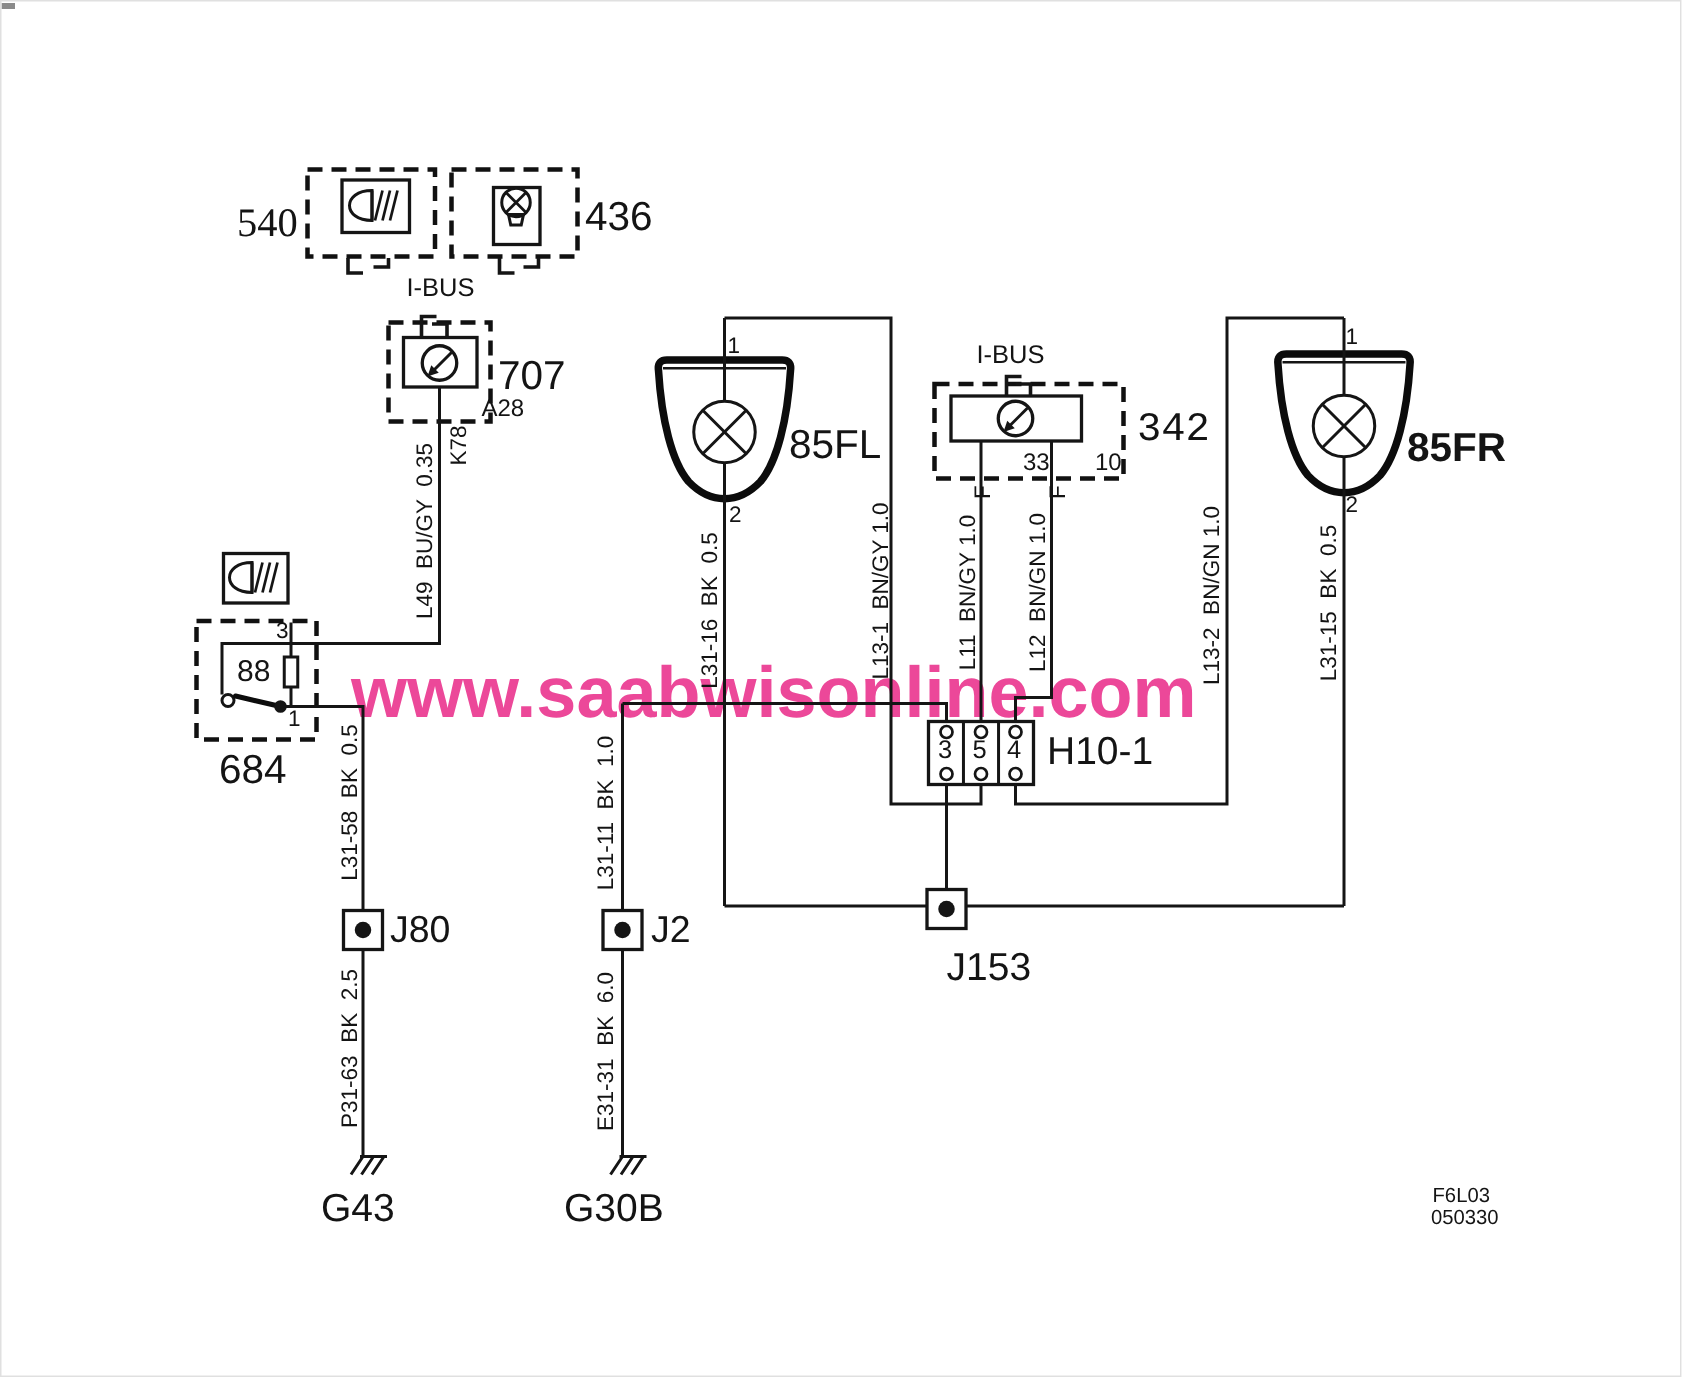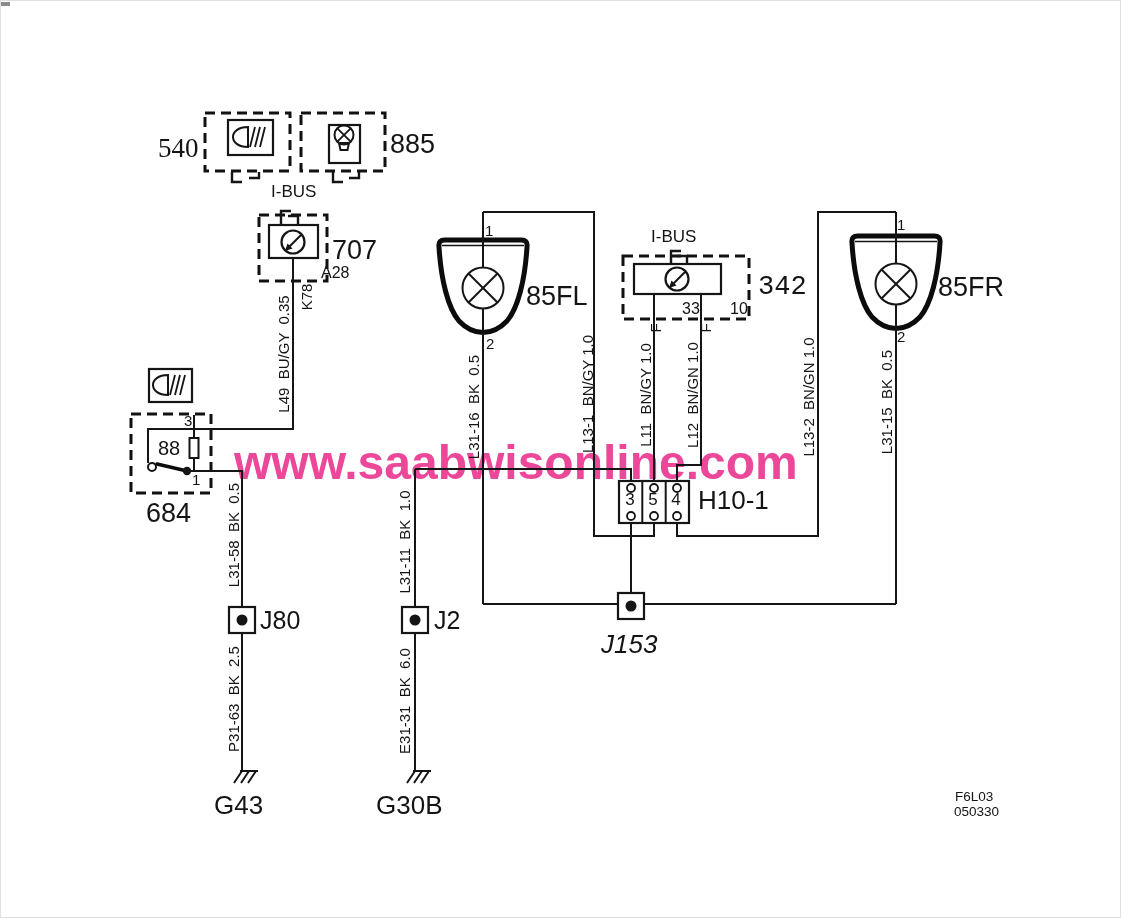--- a/index.html
+++ b/index.html
@@ -156,30 +156,30 @@
     <use href="#fog-icon" transform="translate(246,136)"></use>
     <use href="#bulb-icon" transform="translate(343,137)"></use>
     <use href="#fog-icon" transform="translate(166,384)"></use>
     <use href="#mod-icon" transform="translate(292,241)"></use>
     <use href="#mod-icon" transform="translate(676,278)"></use>
   </svg>
 
   <div class="labels">
 
     <span class="lbl s27" style="left:157px;top:133px;font-family:Liberation Serif, serif;">540</span>
-    <span class="lbl s27" style="left:389px;top:129px;">885</span>
+    <span class="lbl s27" style="left:389px;top:129px;">436</span>
     <span class="lbl s27" style="left:331px;top:235px;">707</span>
     <span class="lbl s27" style="left:757px;top:272px;font-family:Liberation Mono, monospace;">342</span>
     <span class="lbl s27" style="left:145px;top:498px;">684</span>
     <span class="lbl s27" style="left:525px;top:281px;">85FL</span>
-    <span class="lbl s27" style="left:937px;top:272px;">85FR</span>
+    <span class="lbl s27" style="left:937px;top:283px;font-weight:bold;">85FR</span>
     <span class="lbl s26" style="left:697px;top:485px;">H10-1</span>
     <span class="lbl s25" style="left:259px;top:606px;">J80</span>
     <span class="lbl s25" style="left:433px;top:606px;text-align:right;">J2</span>
-    <span class="lbl s26" style="left:600px;top:629px;font-style:italic;">J153</span>
+    <span class="lbl s26" style="left:630px;top:629px;">J153</span>
     <span class="lbl s26" style="left:213px;top:790px;">G43</span>
     <span class="lbl s26" style="left:375px;top:790px;">G30B</span>
     <span class="lbl s20" style="left:157px;top:436px;">88</span>
 
     <span class="lbl s17" style="left:270px;top:182px;">I-BUS</span>
     <span class="lbl s17" style="left:650px;top:227px;">I-BUS</span>
 
     <span class="lbl s16" style="left:295px;top:263px;">A28</span>
     <span class="lbl s15" style="left:183px;top:412px;">3</span>
     <span class="lbl s15" style="left:191px;top:471px;">1</span>

